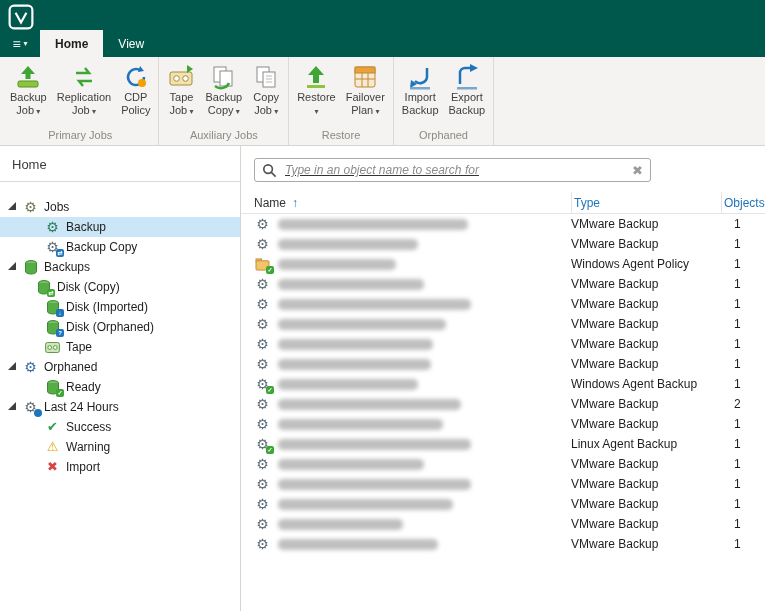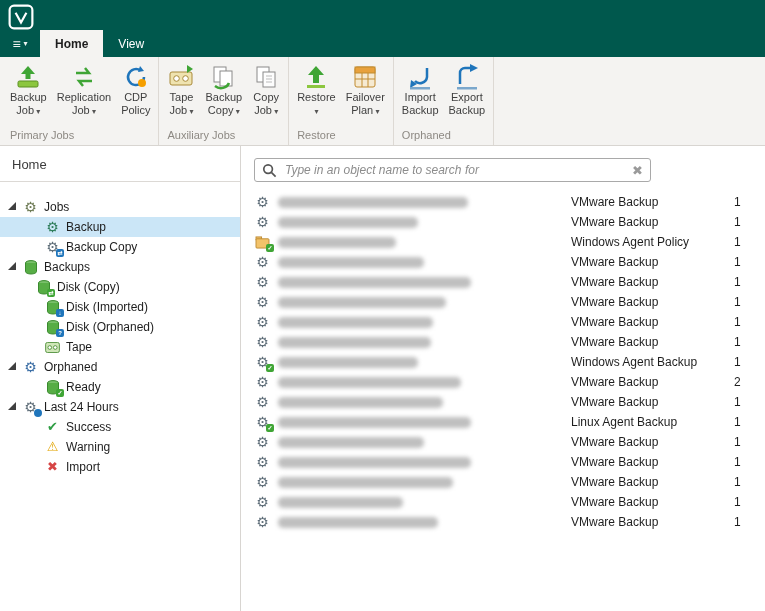--- a/index.html
+++ b/index.html
@@ -20,21 +20,21 @@
 
   
   .ribbon{display:flex;background:#f4f3f1;border-bottom:1px solid #d8d5d1;height:89px;padding-left:2px;}
   .rgroup{display:flex;flex-direction:column;border-right:1px solid #ddd9d4;}
   .rbtns{display:flex;flex:1;padding:3px 4px 0;gap:2px;align-items:flex-start;}
   .rbtn{display:flex;flex-direction:column;align-items:center;padding:3px 4px 2px;min-width:36px;
         font-size:11px;color:#3f3f3f;line-height:1.18;border-radius:2px;cursor:default;}
   .ricon{height:28px;display:flex;align-items:center;justify-content:center;}
   .lbl{text-align:center;white-space:nowrap;}
   .arr{font-size:8px;color:#555;}
-  .glabel{font-size:11px;color:#8d8983;text-align:left;padding:0 8px 4px;}
+  .glabel{font-size:11px;color:#8d8983;text-align:center;padding:0 8px 4px;}
 
   
   .bodyrow{display:flex;height:465px;}
   .sidebar{width:241px;border-right:1px solid #d8d5d1;background:#fff;flex:none;}
   .sb-title{padding:11px 12px 9px;font-size:13px;color:#3c3c3c;border-bottom:1px solid #dcd9d5;}
   .tree{padding-top:15px;}
   .trow{display:flex;align-items:center;height:20px;font-size:12px;cursor:default;}
   .trow.selected{background:#cbe6f7;}
   .tri{width:0;height:0;border:4px solid transparent;border-bottom-color:#3f3f3f;
        border-right-color:#3f3f3f;margin-right:6px;margin-bottom:2px;flex:none;}
@@ -45,21 +45,21 @@
   .uc{font-size:13px;line-height:16px;}
   .bdg{position:absolute;right:-3px;bottom:-2px;min-width:8px;height:8px;font-size:6px;
        line-height:8px;color:#fff;border-radius:2px;padding:0 1px;text-align:center;font-weight:bold;}
 
   
   .main{flex:1;display:flex;flex-direction:column;background:#fff;min-width:0;}
   .searchwrap{padding:12px 0 0 13px;}
   .searchbox{width:397px;height:24px;border:1px solid #a9a9a9;border-radius:3px;display:flex;
              align-items:center;padding:0 7px;gap:6px;background:#fff;}
   .searchbox input{flex:1;border:none;outline:none;font-size:12px;font-family:"Liberation Sans",sans-serif;
-                   color:#333;background:transparent;min-width:0;}
+                   color:#333;background:transparent;min-width:0;text-decoration:underline;}
   .searchbox input::placeholder{font-style:italic;color:#8c8c8c;}
   .clear{color:#9a9a9a;font-size:13px;line-height:13px;cursor:default;}
 
   .table{margin-top:10px;}
   .thead,.rrow{display:grid;grid-template-columns:24px 293px 150px 60px;padding-left:13px;align-items:center;}
   .thead{height:22px;border-bottom:1px solid #e4e4e4;font-size:12px;}
   .h-name{grid-column:1/3;display:flex;align-items:center;gap:6px;color:#333;}
   .sortarrow{color:var(--blue);font-size:12px;}
   .h-type,.h-obj{color:var(--blue);height:22px;display:flex;align-items:center;border-left:1px solid #e3e3e3;padding-left:2px;}
   .rrow{height:20px;font-size:12px;}
@@ -377,20 +377,28 @@
           <svg width="15" height="15" viewBox="0 0 16 16">
             <circle cx="6.5" cy="6.5" r="4.6" stroke="#555" stroke-width="1.8" fill="none"></circle>
             <path d="M10 10l4.5 4.5" stroke="#555" stroke-width="1.8"></path>
           </svg>
           <input type="text" value="" placeholder="Type in an object name to search for" style="">
           <span class="clear">✖</span>
         </div>
       </div>
 
       <div class="table">
+        <div class="thead">
+          <div class="h-name">
+            <span>Name</span>
+            <span class="sortarrow">↑</span>
+          </div>
+          <div class="h-type">Type</div>
+          <div class="h-obj">Objects</div>
+        </div>
         <div class="tbody" id="rows">
             <div class="rrow">
               <div class="cicon">
                 <span class="ic">
                   <span class="ug" style="color:#5f6e79">⚙</span>
                 </span>
               </div>
               <div class="cname">
                 <span class="blur" style="width: 190px;"></span>
               </div>

